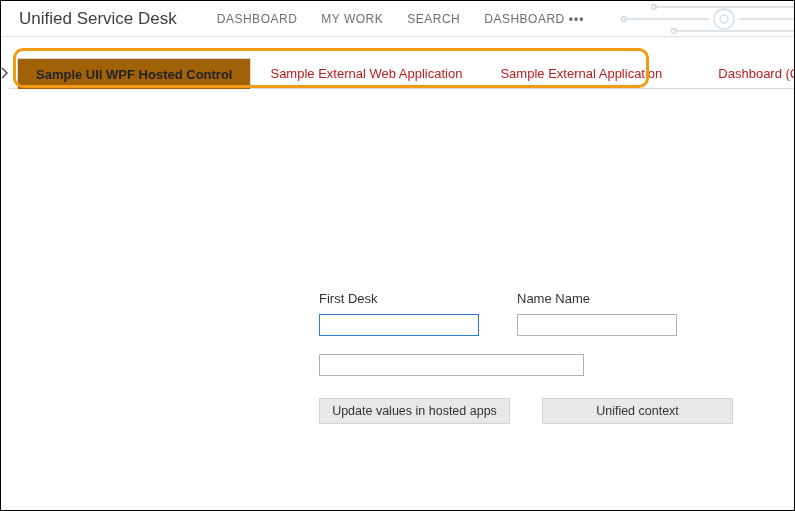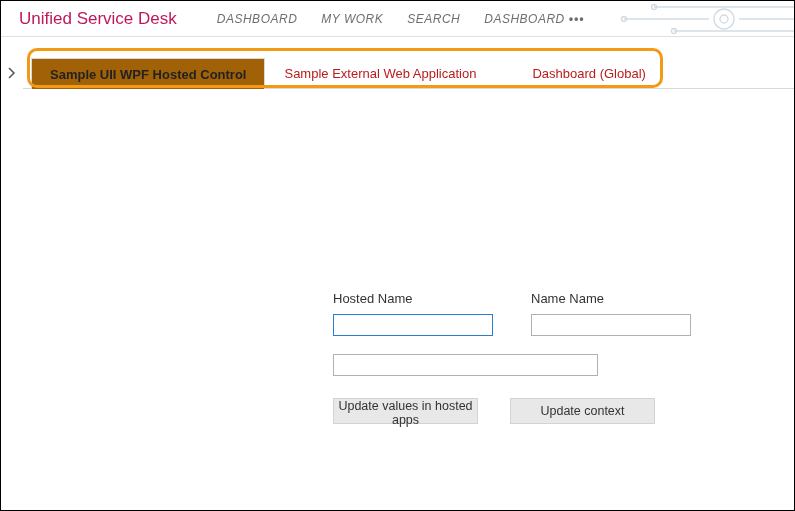--- a/index.html
+++ b/index.html
@@ -13,27 +13,27 @@
 .header {
   height: 36px;
   background: #fff;
   border-bottom: 1px solid #e0e0e0;
   display: flex;
   align-items: center;
   padding: 0 18px;
   position: relative;
 }
 .app-title {
-  color: #be185d;
+  color: #404040;
   font-size: 17px;
   font-weight: 400;
   margin-right: 40px;
   white-space: nowrap;
 }
-.top-nav { display: flex; gap: 24px; font-style: italic; }
+.top-nav { display: flex; gap: 24px; }
 .top-nav-item {
   color: #6e6e6e;
   font-size: 12px;
   letter-spacing: 0.5px;
   cursor: pointer;
   display: flex;
   align-items: center;
 }
 .dots { margin-left: 4px; letter-spacing: 1px; font-weight: bold; }
 .header-deco {
@@ -115,21 +115,21 @@
   height: 22px;
   border: 1px solid #b0b0b0;
   font-size: 13px;
   padding: 0 4px;
   outline: none;
   background: #fff;
 }
 .text-input.focused { border: 1px solid #2a7dd1; }
 .btn-row { display: flex; gap: 32px; margin-top: 22px; }
 .btn {
-  width: 145px;
+  width: 191px;
   height: 26px;
   background: #e8e8e8;
   border: 1px solid #d3d3d3;
   font-size: 12.5px;
   color: #333;
   cursor: pointer;
 }
 </style>
 </head>
 <body>
@@ -167,43 +167,44 @@
           <path d="M1 1 L6 6 L1 11" stroke="#555" stroke-width="1.5" fill="none"></path>
         </svg>
     </span>
   </div>
 
   <div class="main-col">
 
     <div class="tab-row">
       <div class="tab active">Sample UII WPF Hosted Control</div>
       <div class="tab">Sample External Web Application</div>
+      <div class="tab">Sample External Application</div>
       <div class="tab" style="margin-left:18px">Dashboard (Global)</div>
       <div class="highlight-box"></div>
     </div>
 
     <div class="form-area">
       <div class="row">
         <div class="field">
-          <div class="label">Hosted Name</div>
+          <div class="label">First Desk</div>
           <input class="text-input focused" value="" style="">
         </div>
         <div class="field">
           <div class="label">Name Name</div>
           <input class="text-input" value="" style="">
         </div>
       </div>
 
 
       <div class="row">
         <div class="field wide">
           <input class="text-input" value="" style="">
         </div>
       </div>
 
       <div class="btn-row">
         <button class="btn">Update values in hosted apps</button>
-        <button class="btn">Update context</button>
+        <button class="btn">Unified context</button>
       </div>
     </div>
 
   </div>
 </div>
 
 </body></html>

